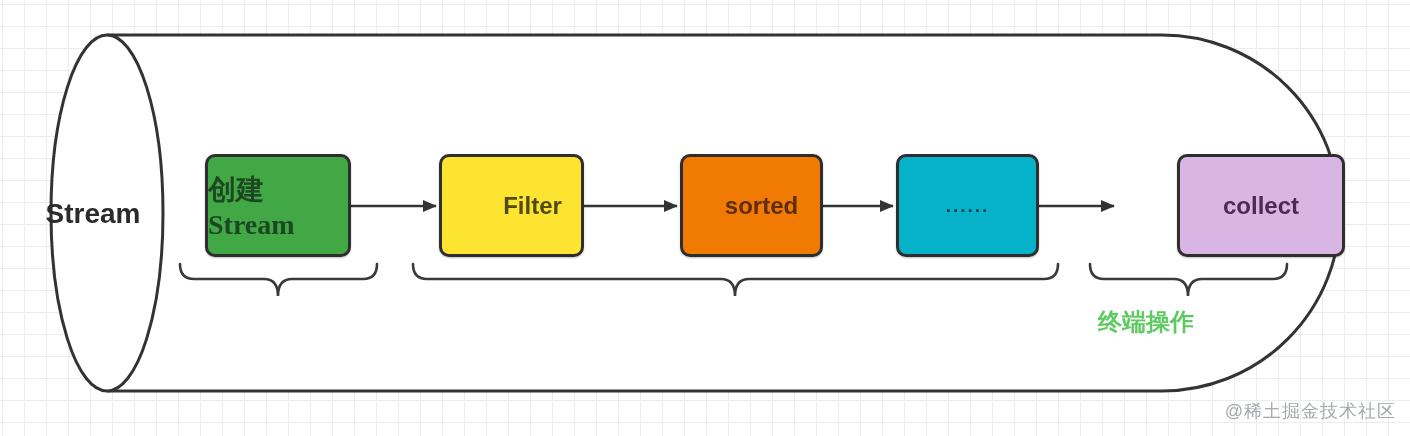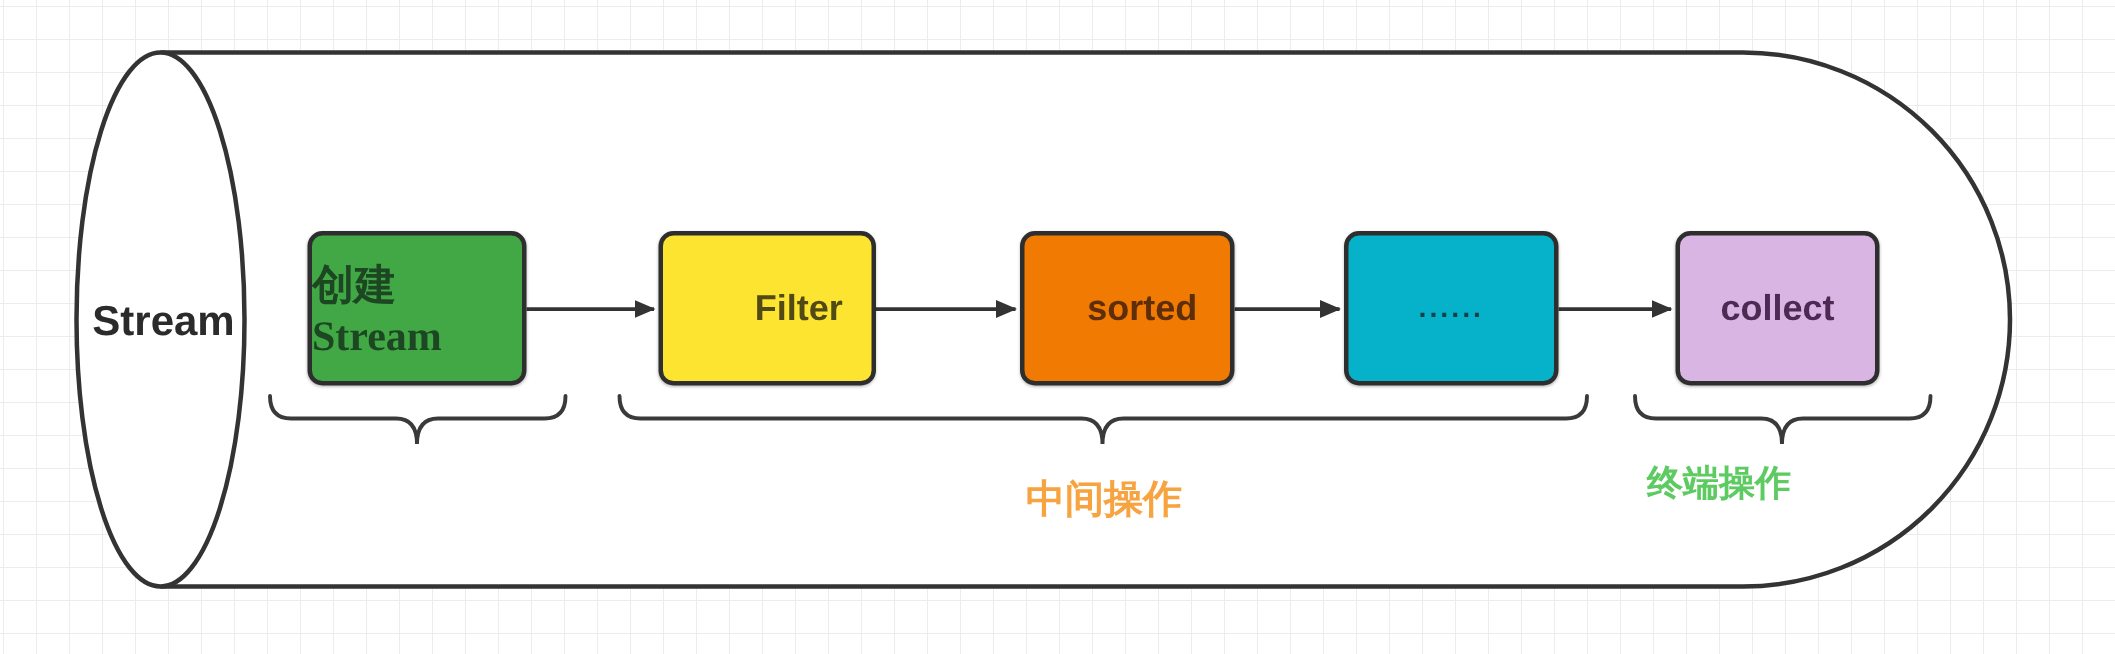--- a/index.html
+++ b/index.html
@@ -19,23 +19,23 @@
     border:3px solid #2e2e2e;border-radius:10px;
     box-sizing:border-box;
     display:flex;align-items:center;justify-content:center;
     font-size:24px;font-weight:600;
     box-shadow:0 1px 2px rgba(0,0,0,0.25);
   }
   .node-create{left:205px;width:146px;font-size:28px;font-family:Liberation Serif, serif;}
   .node-filter{left:439px;width:145px;padding-left:42px;}
   .node-sorted{left:680px;width:143px;}
   .node-ellipsis{left:896px;width:143px;font-size:19px;letter-spacing:2px;}
-  .node-collect{left:1117px;width:136px;text-align:center;}
+  .node-collect{left:1177px;width:168px;text-align:center;}
   .container-label{
-    position:absolute;left:50px;top:198px;width:118px;
+    position:absolute;left:34px;top:198px;width:118px;
     text-align:center;font-size:28px;font-weight:bold;color:#2b2b2b;
   }
   .group-label{
     position:absolute;text-align:center;font-weight:600;
   }
   .group-label-source{left:165px;top:302px;width:225px;font-size:24px;}
   .group-label-intermediate{left:630px;top:315px;width:212px;font-size:26px;}
   .group-label-terminal{left:1060px;top:306px;width:172px;font-size:24px;}
   .watermark{
     position:absolute;right:14px;top:399px;
@@ -69,17 +69,17 @@
   </svg>
 
   <div class="container-label">Stream</div>
 
   <div class="node node-create" style="background: rgb(66, 168, 70); color: rgb(28, 71, 34);">创建Stream</div>
   <div class="node node-filter" style="background: rgb(253, 228, 48); color: rgb(81, 74, 21);">Filter</div>
   <div class="node node-sorted" style="background: rgb(240, 122, 2); color: rgb(94, 45, 10); padding-left: 20px;">sorted</div>
   <div class="node node-ellipsis" style="background: rgb(6, 177, 202); color: rgb(23, 63, 72);">......</div>
   <div class="node node-collect" style="background: rgb(217, 181, 227); color: rgb(76, 42, 84);">collect</div>
 
-  <div class="group-label group-label-intermediate" style="color: rgb(247, 164, 64);">中间操作</div>
   <div class="group-label group-label-terminal" style="color: rgb(94, 203, 98);">终端操作</div>
 
+  <div class="watermark">@稀土掘金技术社区</div>
 
 </div>
 
 </body></html>

